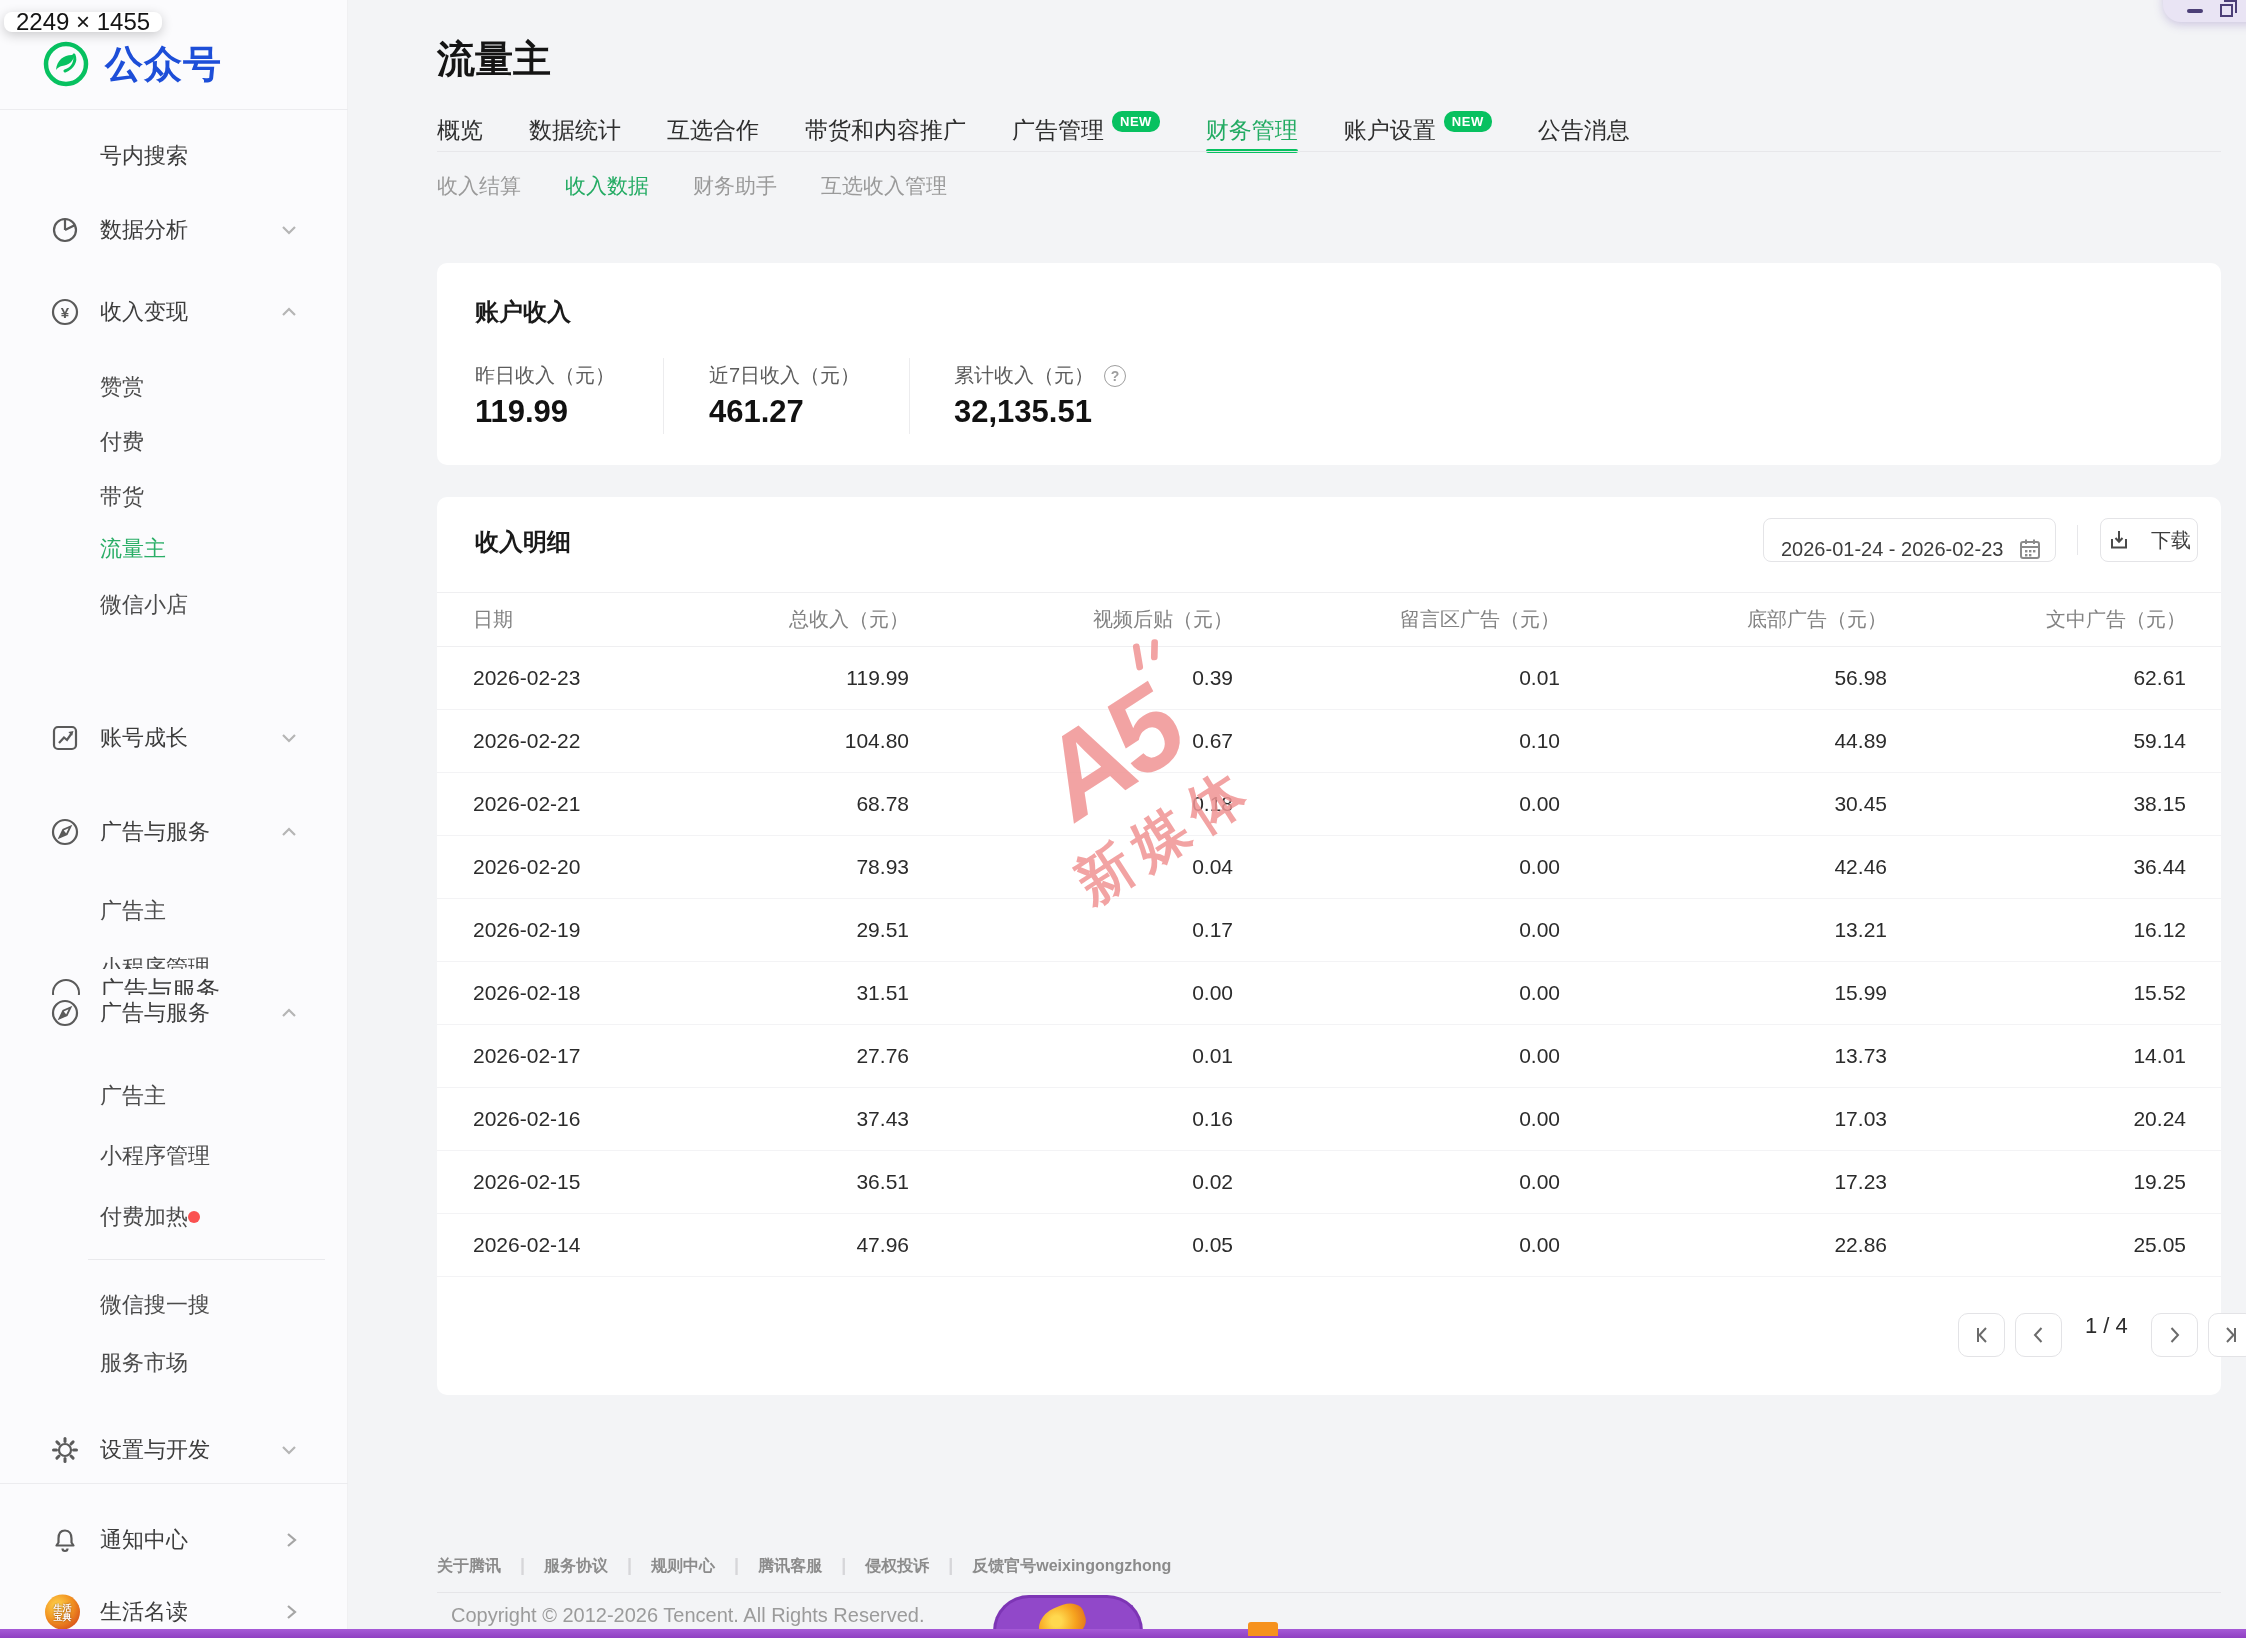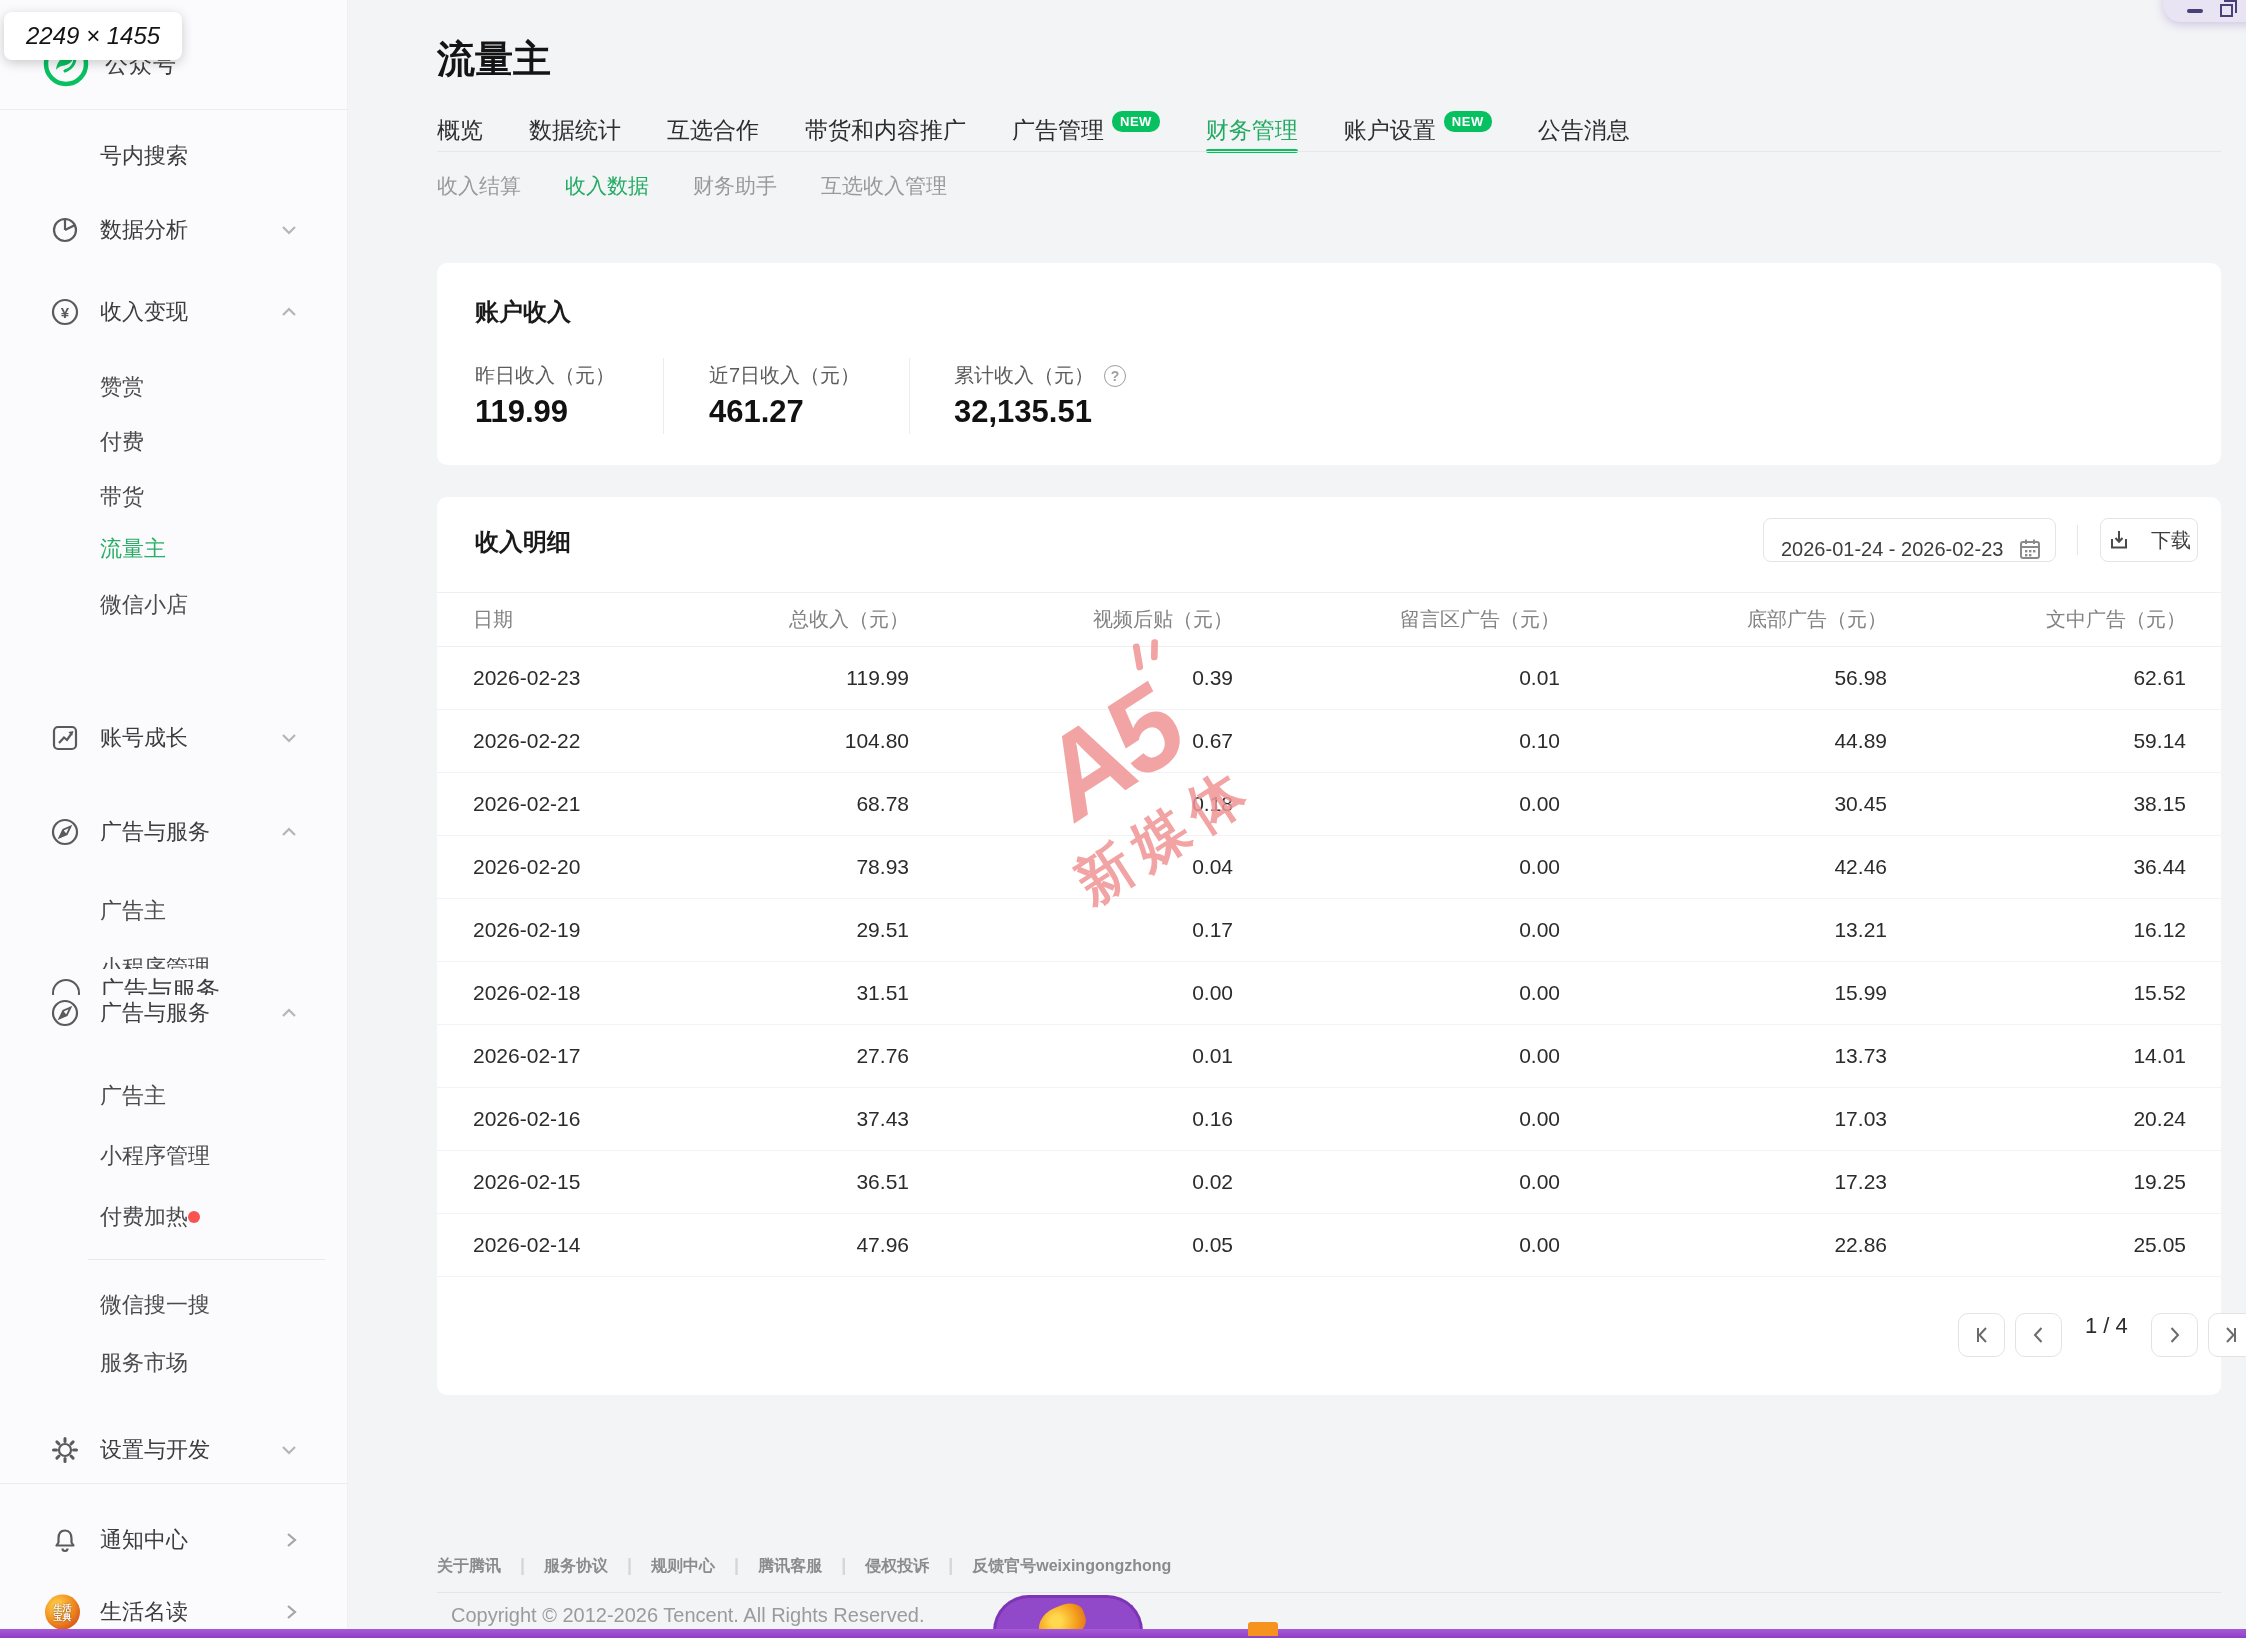--- a/index.html
+++ b/index.html
@@ -4,21 +4,21 @@
 <style>
   * { margin:0; padding:0; box-sizing:border-box; }
   body {
     width:2246px; height:1638px; position:relative; overflow:hidden;
     background:#f3f4f6; font-family:"Liberation Sans","DejaVu Sans",sans-serif; color:#1f1f1f;
   }
 
   
   .sidebar { position:absolute; left:0; top:0; bottom:0; width:348px; background:#fbfbfd; border-right:1px solid #f0f0f2; }
   .brand-row { position:absolute; top:40px; left:43px; height:48px; display:flex; align-items:center; gap:16px; }
-  .brand-name { font-size:23px; font-weight:normal; color:#404040; letter-spacing:1px; }
+  .brand-name { font-size:38px; font-weight:bold; color:#1d4ed8; letter-spacing:1px; }
   .side-div { position:absolute; left:0; width:348px; height:1px; background:#ececef; }
   .side-item { position:absolute; left:0; width:348px; height:48px; cursor:pointer;padding-left:18px; }
   .side-item .lbl { position:absolute; left:100px; top:50%; transform:translateY(-50%); font-size:22px; color:#3d3d3d; white-space:nowrap; }
   .side-item.sub .lbl { font-size:22px; color:#4b4b4b; }
   .side-item.sub.active .lbl { color:#2aae67; }
   .side-item .s-icon { position:absolute; left:50px; top:50%; transform:translateY(-50%); width:30px; height:30px; }
   .side-item .chev { position:absolute; right:50px; top:50%; transform:translateY(-50%); width:18px; height:18px; }
   .side-item .chev-r { position:absolute; right:50px; top:50%; transform:translateY(-50%); width:14px; height:18px; }
   .red-dot { position:absolute; left:188px; top:50%; transform:translateY(-50%); width:12px; height:12px; border-radius:50%; background:#fa5151; }
   .inset-div { position:absolute; left:88px; top:1259px; width:237px; height:1px; background:#e9e9ec; }
@@ -29,23 +29,23 @@
   .avatar {
     position:absolute; left:45px; top:50%; transform:translateY(-50%);
     width:35px; height:35px; border-radius:50%;
     background:radial-gradient(circle at 35% 32%, #ffd54d 0%, #f29422 45%, #d9541a 80%, #b33f10 100%);
     display:flex; flex-direction:column; align-items:center; justify-content:center;
   }
   .avatar span { font-size:9px; line-height:9px; color:#fff; font-weight:bold; text-shadow:0 0 2px #7a2d00; }
 
   
   .size-badge {
-    position:absolute; left:4px; top:12px; height:48px; padding:0 22px; z-index:70;
+    position:absolute; left:4px; top:12px; height:20px; padding:0 12px; z-index:70;
     background:#fff; border-radius:8px; box-shadow:0 3px 12px rgba(0,0,0,.20);
-    display:flex; align-items:center; font-size:24px; color:#141414;font-style:italic;
+    display:flex; align-items:center; font-size:24px; color:#141414;
   }
   .win-pill {
     position:absolute; left:2163px; top:-14px; width:150px; height:36px; z-index:70;
     background:#e9e4f4; border-radius:0 0 0 18px; box-shadow:0 3px 10px rgba(122,100,180,.30);
   }
   .win-min { position:absolute; left:24px; bottom:9px; width:16px; height:4px; background:#4c3f77; border-radius:2px; }
   .win-restore { position:absolute; left:57px; bottom:5px; width:13px; height:13px; border:2.5px solid #4c3f77; background:transparent; }
   .win-restore::before { content:""; position:absolute; left:2px; top:-6px; width:11px; height:11px; border:2.5px solid #4c3f77; border-bottom:none; border-left:none; }
 
   

